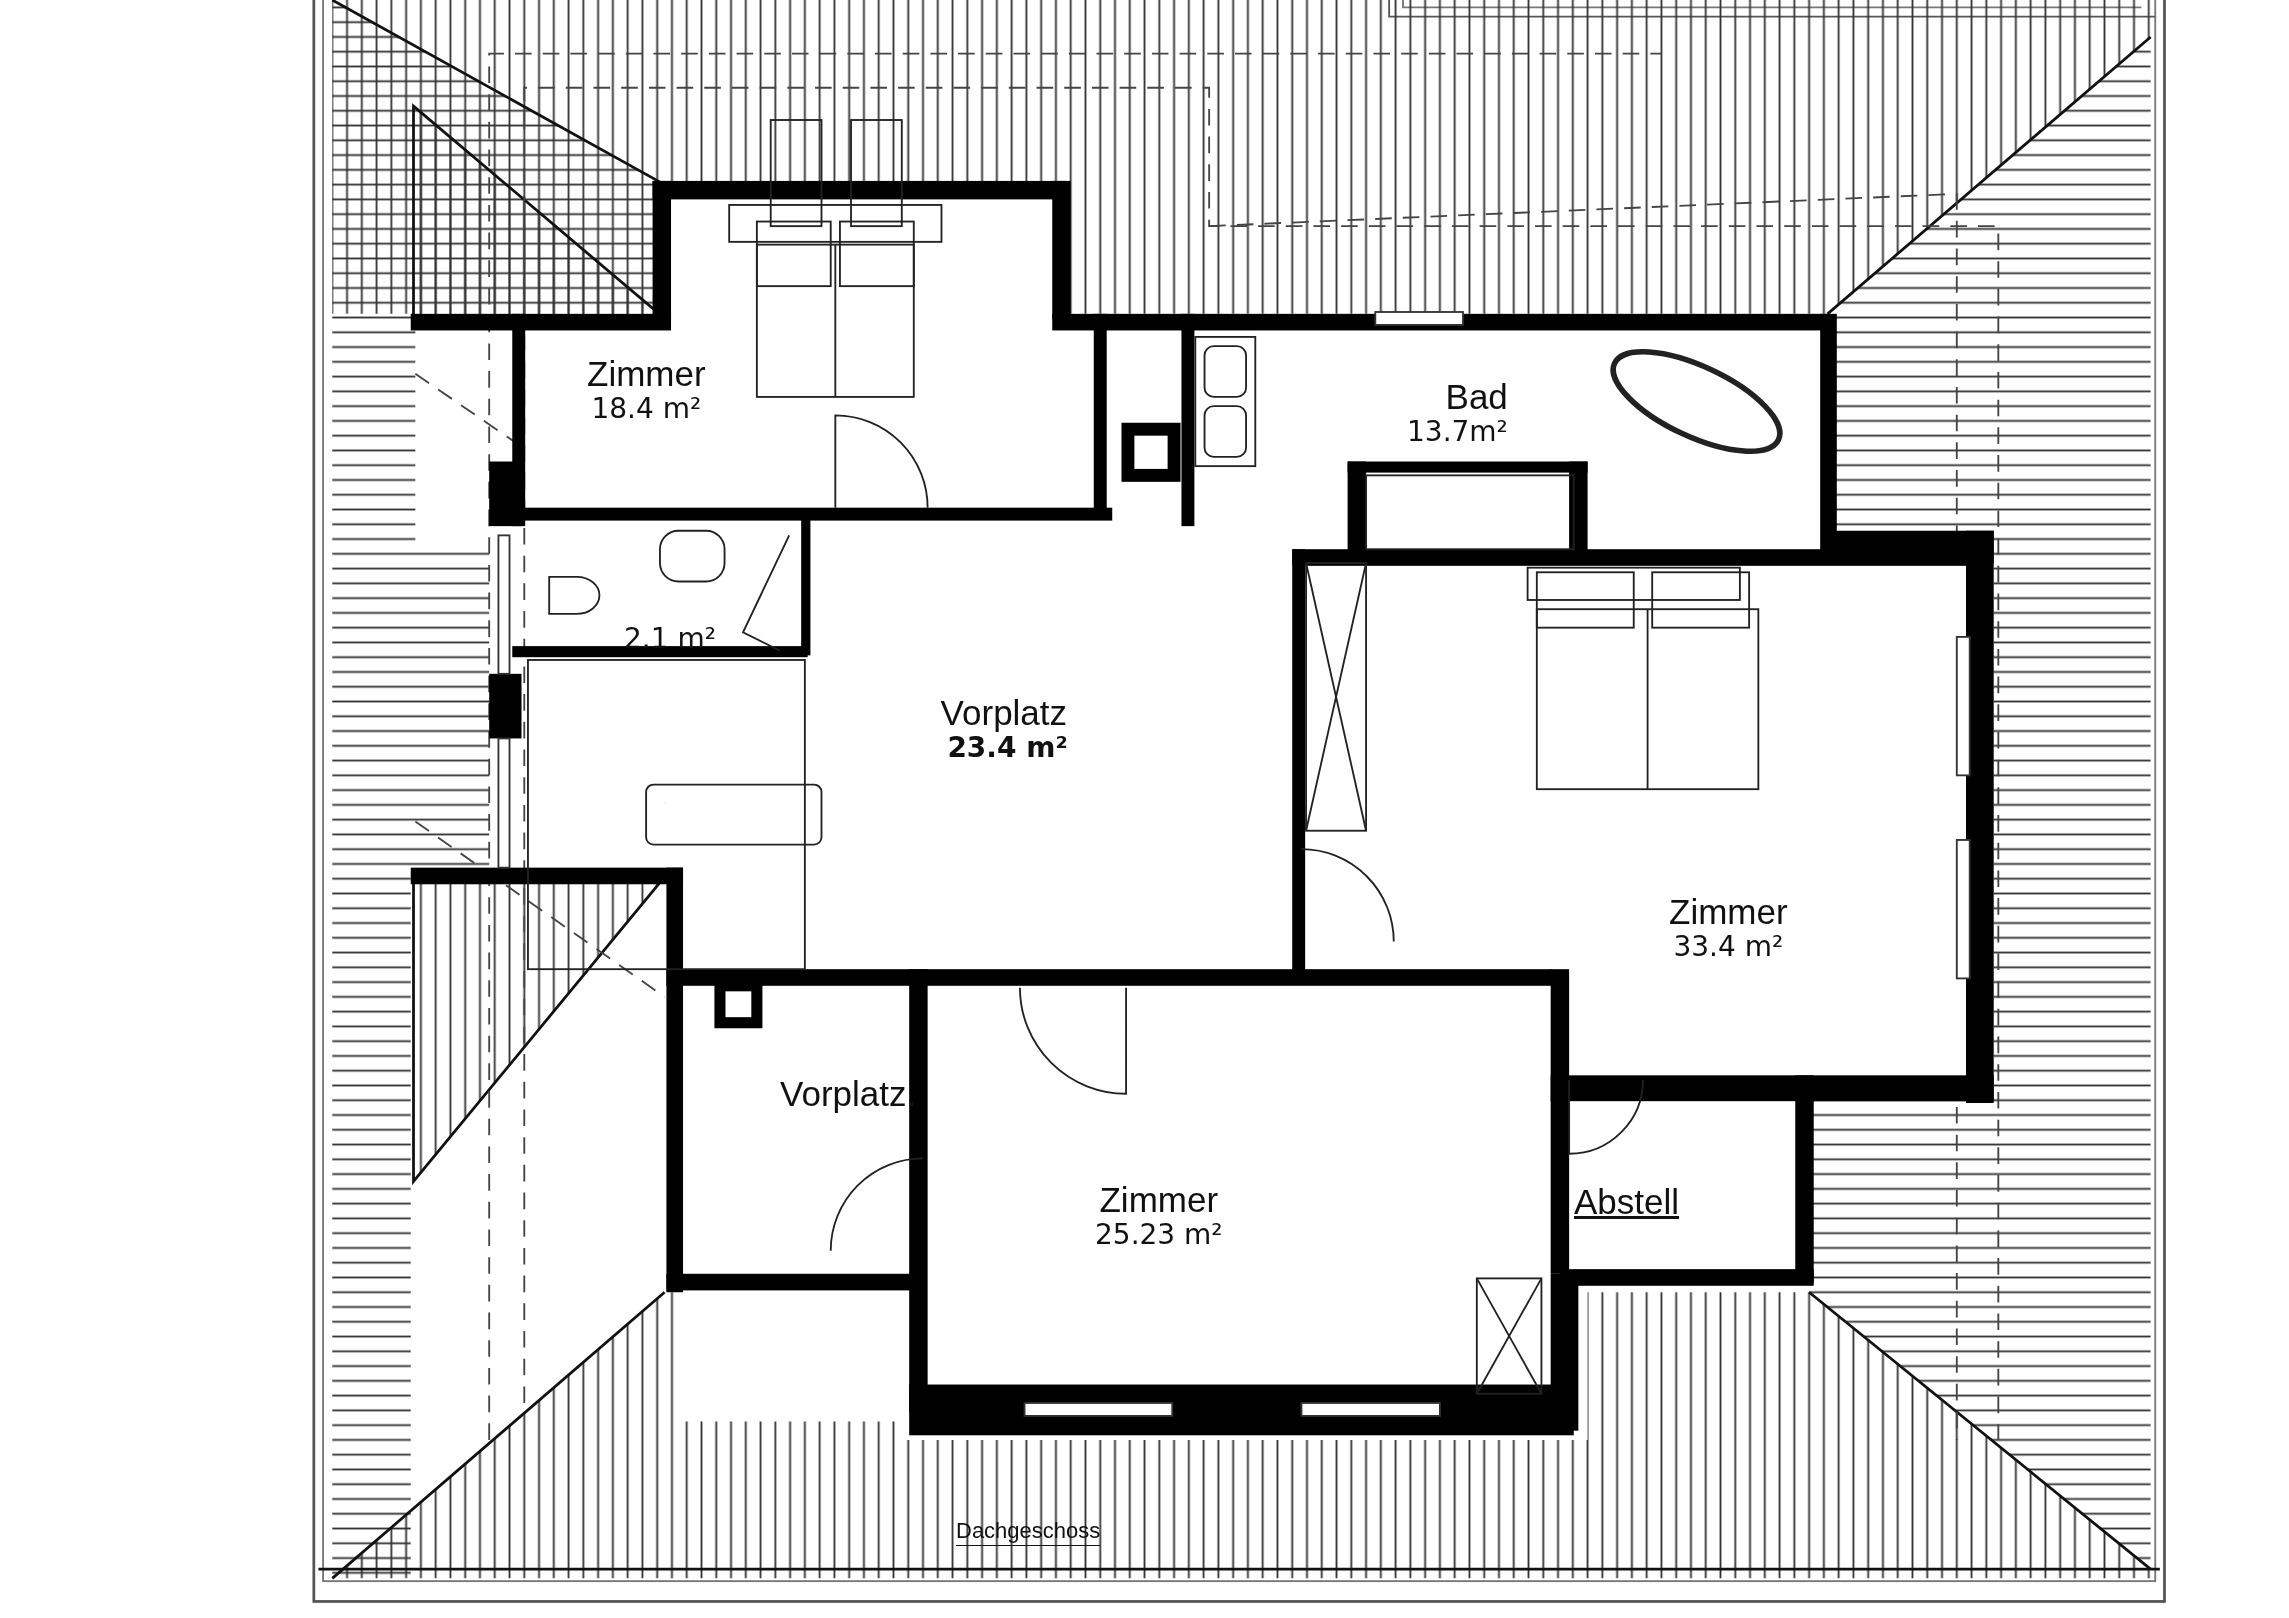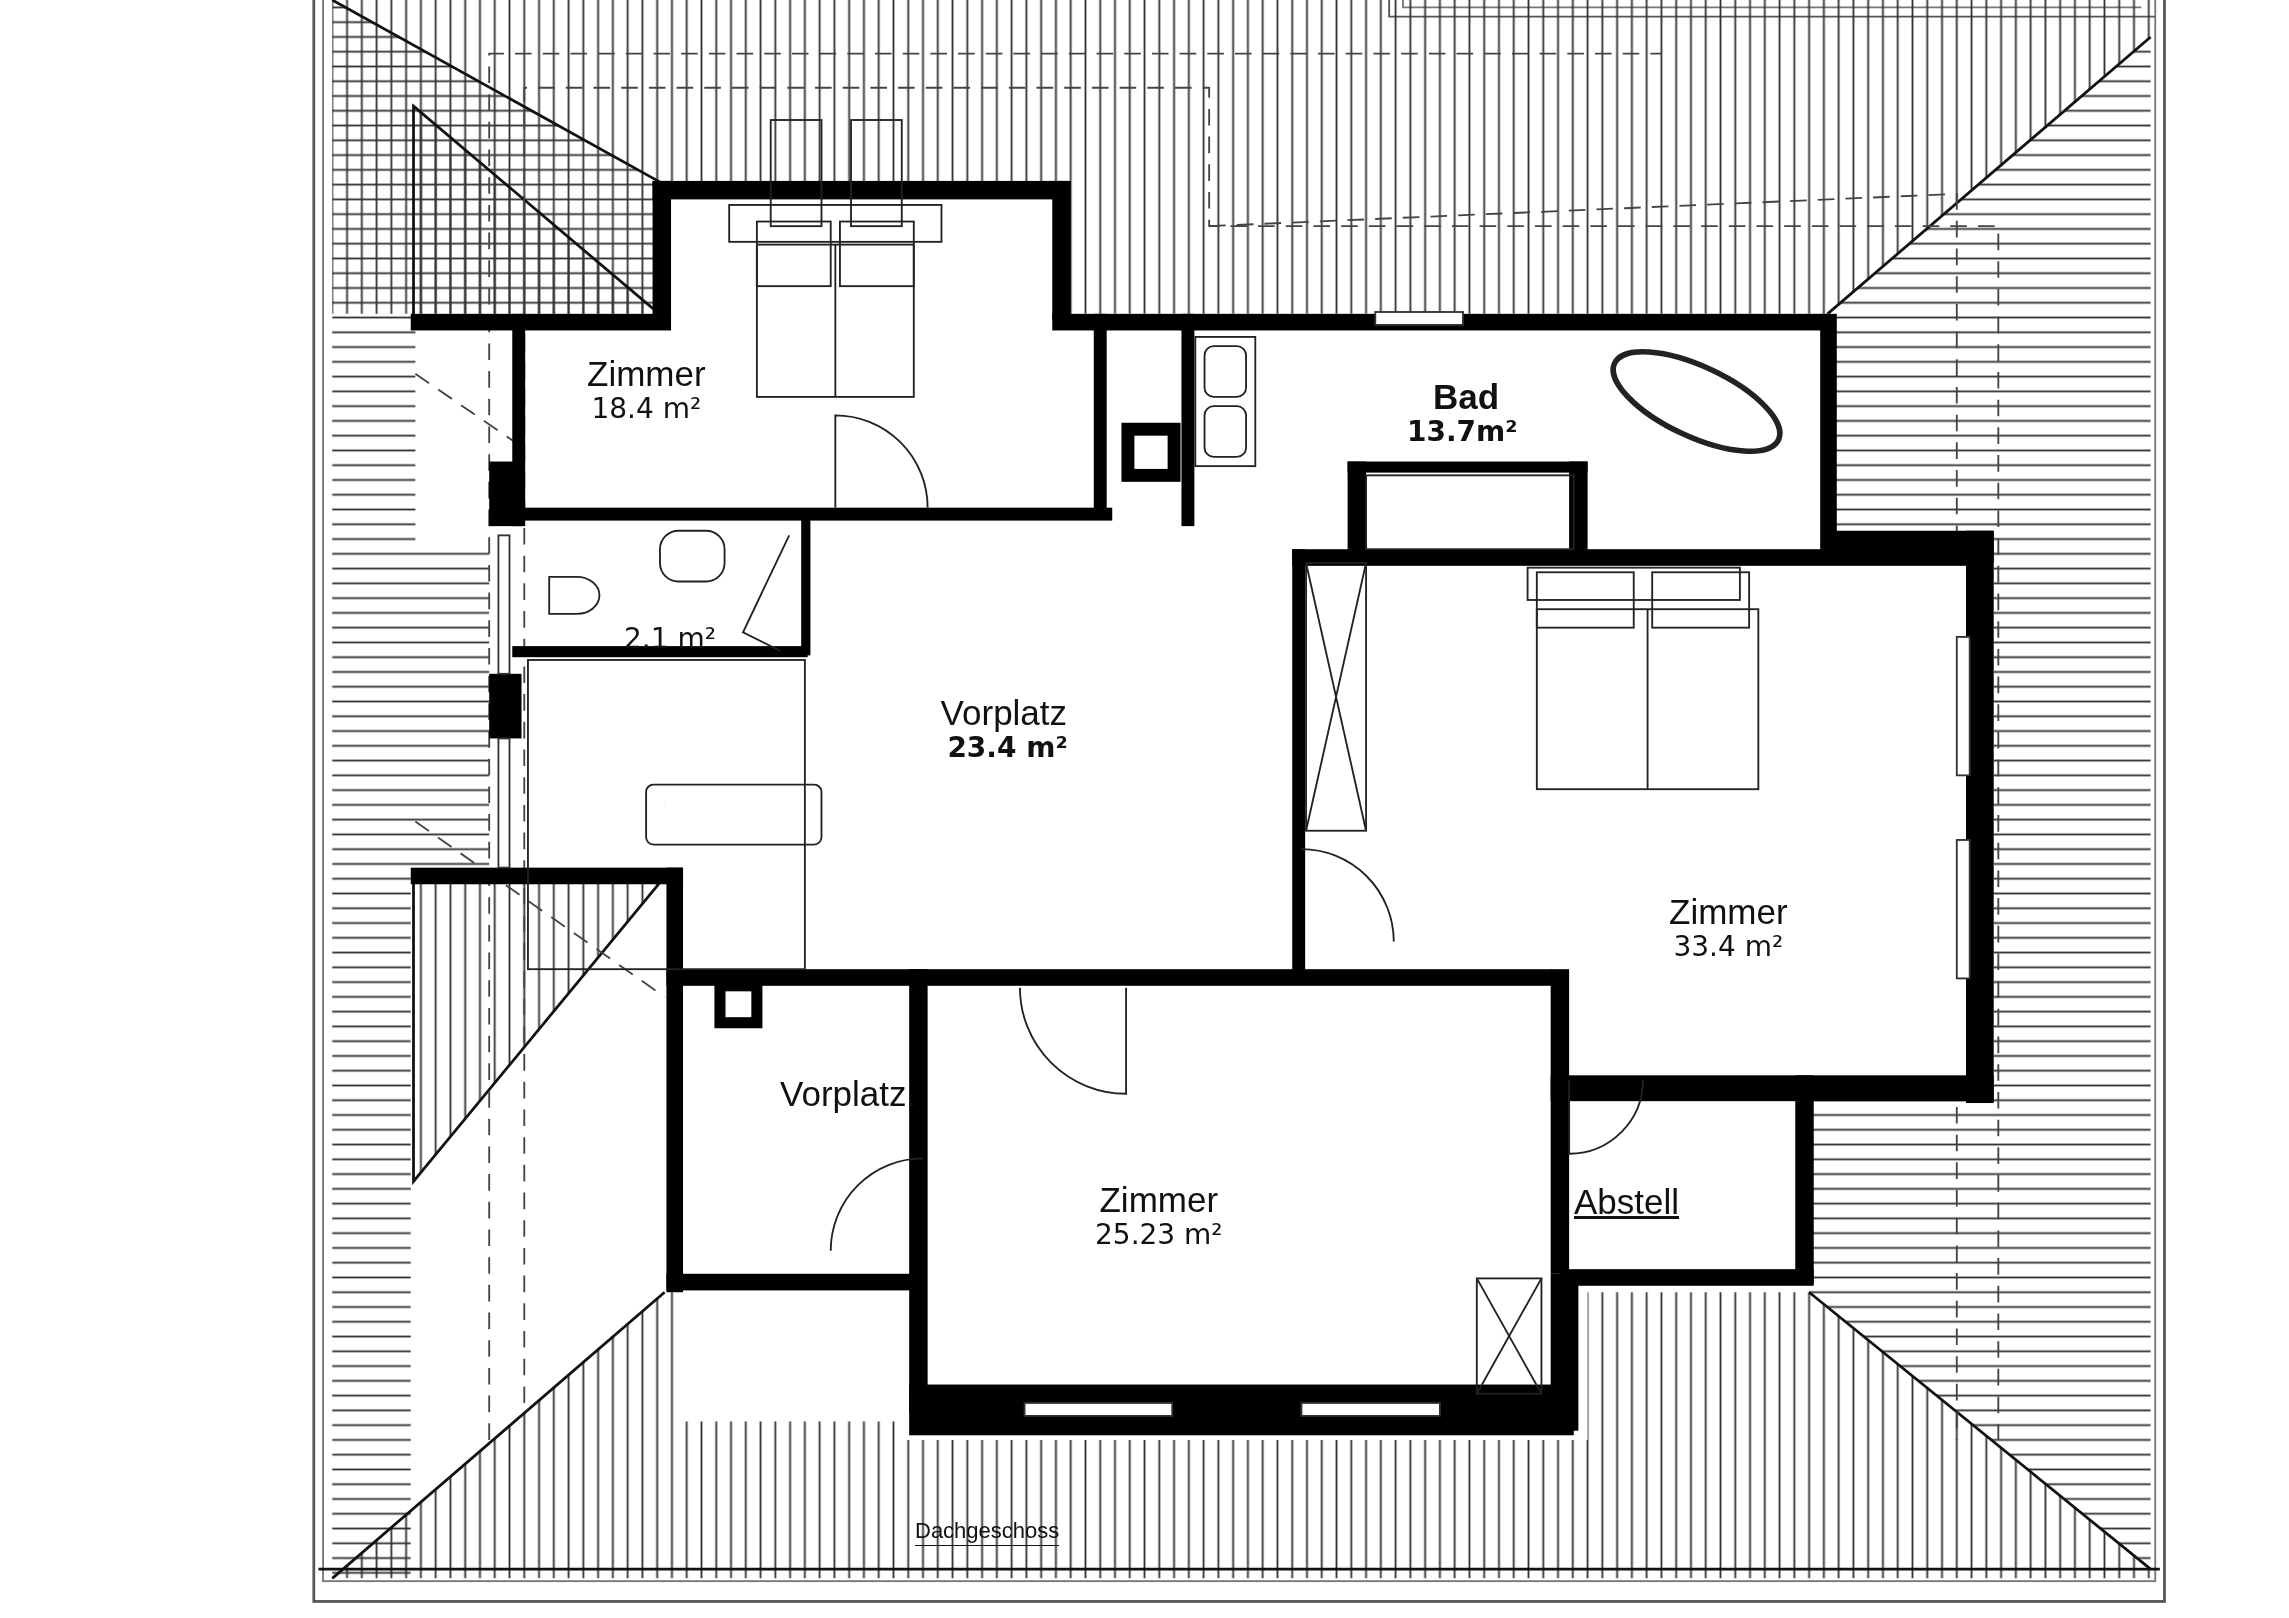--- a/index.html
+++ b/index.html
@@ -1,21 +1,21 @@
 <!DOCTYPE html>
 <html style="font-size:14.8px"><head>
 <meta charset="utf-8">
 <style>
   html,body{margin:0;padding:0;background:#ffffff;}
   body{width:2290px;height:1619px;overflow:hidden;position:relative;font-family:"Liberation Sans","DejaVu Sans",sans-serif;}
   #plan{position:absolute;left:0;top:0;}
   .lbl{position:absolute;color:#111;line-height:1.1;text-align:center;white-space:nowrap;}
   .lbl .name{display:block;font-size:35px;}
   .lbl .area{display:block;font-size:28px;font-family:"DejaVu Sans",sans-serif;}
-  .caption{position:absolute;left:915px;top:1518px;font-size:22px;color:#111;border-bottom:1.8px solid #111;padding-bottom:0.9px;}
+  .caption{position:absolute;left:956px;top:1518px;font-size:22px;color:#111;border-bottom:1.8px solid #111;padding-bottom:0.9px;}
 </style>
 </head>
 <body>
 
 <svg id="plan" width="2290" height="1619" viewBox="0 0 2481 1754" xmlns="http://www.w3.org/2000/svg">
   <defs>
     <pattern id="vhatch" width="16" height="16" patternUnits="userSpaceOnUse">
       <line x1="8" y1="0" x2="8" y2="16" stroke="#333" stroke-width="2"></line>
     </pattern>
     <pattern id="hhatch" width="16" height="16" patternUnits="userSpaceOnUse">
@@ -177,21 +177,21 @@
   </g>
 </svg>
 
 <div class="lbl" style="left:587px;top:355px;">
   <span class="name">Zimmer</span>
   <span class="area">18.4 m²</span>
 </div>
 <div class="lbl" style="left:624px;top:624px;">
   <span class="area">2.1 m²</span>
 </div>
-<div class="lbl" style="left:1407px;top:378px;text-align:left;font-weight:bold;">
+<div class="lbl" style="left:1407px;top:378px;text-align:right;">
   <span class="name" style="padding-left:26px;">Bad</span>
   <span class="area">13.7m²</span>
 </div>
 <div class="lbl" style="left:940px;top:694px;">
   <span class="name">Vorplatz</span>
   <span class="area" style="padding-left:7.4px;font-weight:bold;">23.4 m²</span>
 </div>
 <div class="lbl" style="left:1669px;top:893px;">
   <span class="name">Zimmer</span>
   <span class="area">33.4 m²</span>

